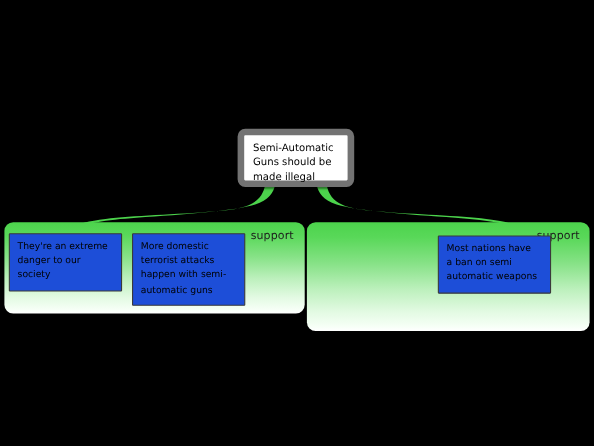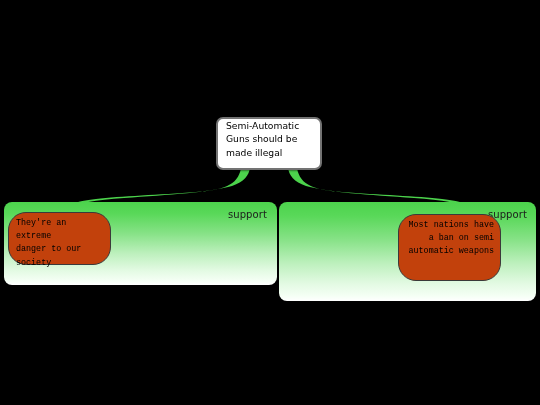--- a/index.html
+++ b/index.html
@@ -31,24 +31,24 @@
   }
 
   
   .claim-box {
     position: absolute;
     left: 216px;
     top: 117px;
     width: 106px;
     height: 53px;
     background: #ffffff;
-    border: 2px solid #737373;
+    border: 6px solid #737373;
     border-radius: 7px;
     box-sizing: border-box;
-    padding: 0 7px 0 8px;
+    padding: 5px 7px 0 8px;
     z-index: 4;
     box-shadow: 1px 1px 2px rgba(0,0,0,0.45);
   }
   .claim-text {
     font-size: 9.2px;
     line-height: 13.4px;
     color: #000000;
     white-space: pre-line;
   }
 
@@ -86,39 +86,38 @@
     color: #1c1c1c;
     letter-spacing: 0.1px;
     z-index: 5;
   }
   .group-left .group-label { right: 10px; }
   .group-right .group-label { right: 9px; }
 
   
   .reason-box {
     position: absolute;
-    background: #c2410c;
+    background: #1d4ed8;
     border: 1px solid #3a3a3a;
-    border-radius: 18px;
+    border-radius: 1px;
     box-sizing: border-box;
     padding: 4px 6px 0 7px;
     z-index: 3;
-    font-family: Liberation Mono, monospace;
   }
   .reason-text {
     font-size: 8.4px;
     line-height: 13.2px;
     color: #000000;
     white-space: pre-line;
   }
 
   .rb-l1 { left: 8px;   top: 212px; width: 103px; height: 53px; }
   .rb-l2 { left: 120px; top: 212px; width: 103px; height: 66px; }
   .rb-r1 { left: 288px; top: 214px; width: 103px; height: 79px; }
-  .rb-r2 { left: 398px; top: 214px; width: 103px; height: 67px; text-align: right; }
+  .rb-r2 { left: 398px; top: 214px; width: 103px; height: 53px; }
 </style>
 </head>
 <body>
 
 <div id="canvas">
 
   <svg id="connectors" viewBox="0 0 540 405">
 
     <path d="M 241 168
              C 238 186, 222 190, 196 192
@@ -150,20 +149,26 @@
   <div class="group group-left">
     <span class="group-label">support</span>
   </div>
 
   <div class="reason-box rb-l1">
     <div class="reason-text">They're an extreme
 danger to our
 society</div>
   </div>
 
+  <div class="reason-box rb-l2">
+    <div class="reason-text">More domestic
+terrorist attacks
+happen with semi-
+automatic guns</div>
+  </div>
 
   <div class="group group-right">
     <span class="group-label">support</span>
   </div>
 
 
   <div class="reason-box rb-r2">
     <div class="reason-text">Most nations have
 a ban on semi
 automatic weapons</div>

